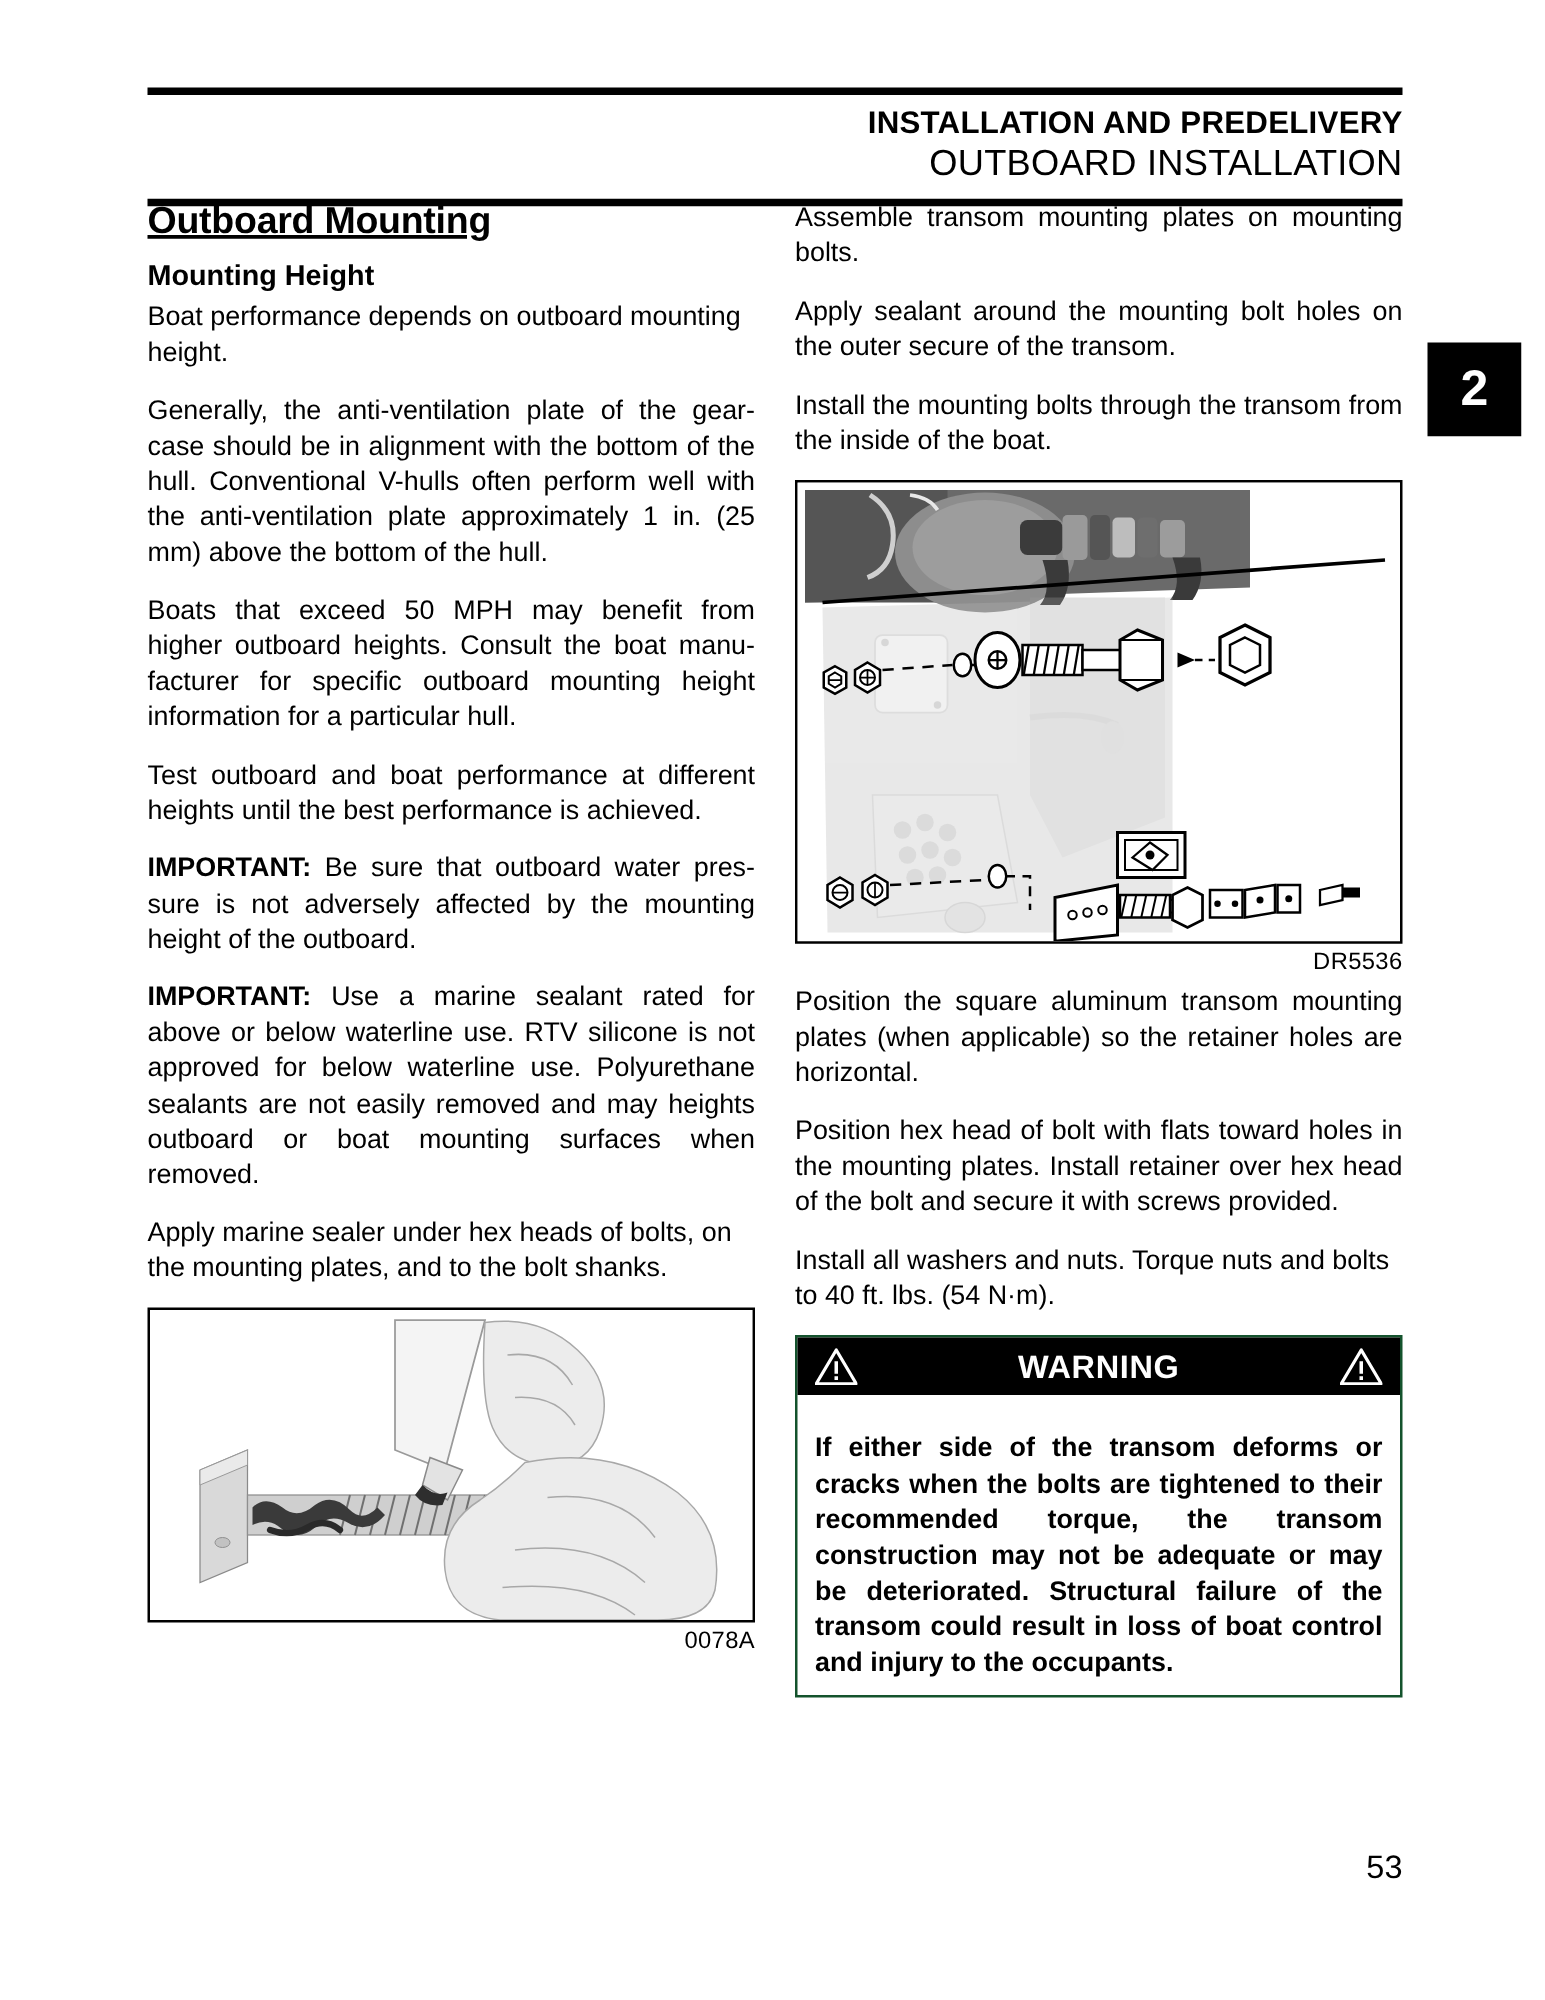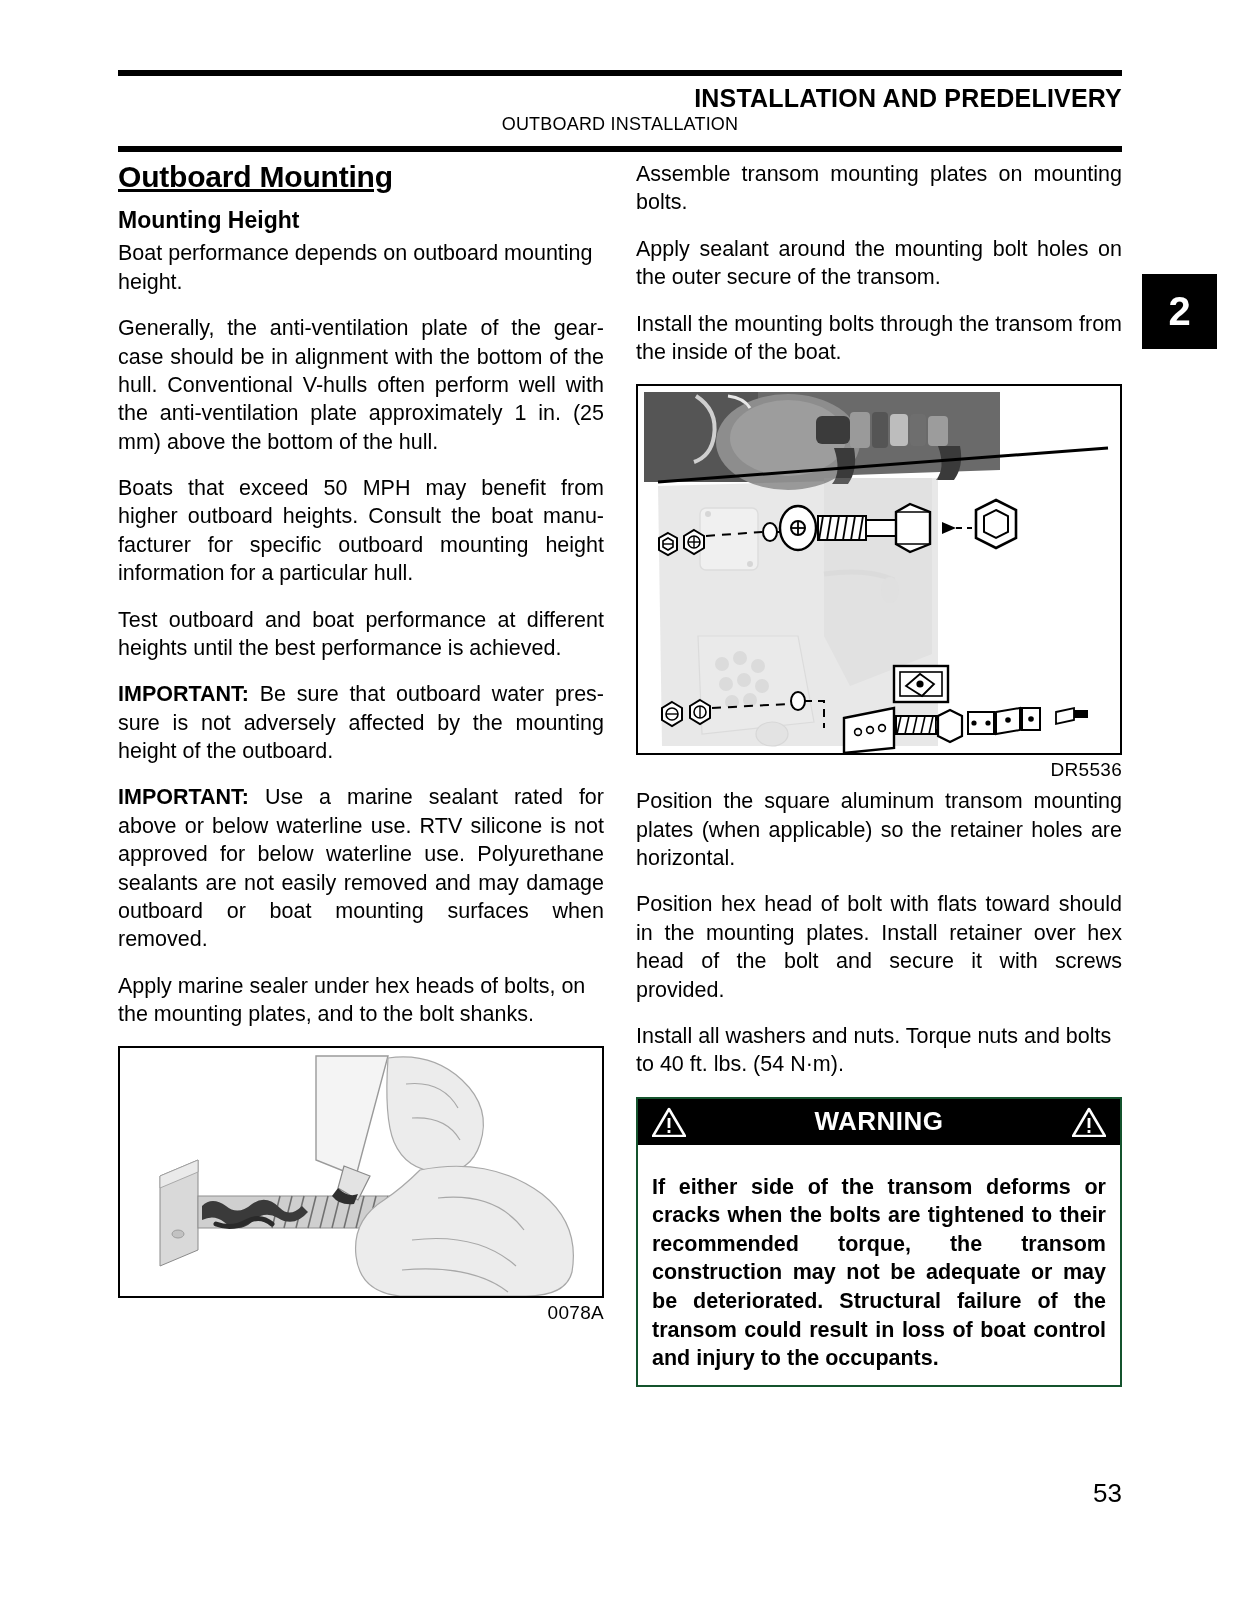--- a/index.html
+++ b/index.html
@@ -35,25 +35,24 @@
     text-align: right;
     padding: 8px 0 6px 0;
   }
   .header-line1 {
     font-size: 25px;
     font-weight: bold;
     letter-spacing: 0.2px;
     line-height: 1.18;
   }
   .header-line2 {
-    font-size: 18px;
+    font-size: 29px;
     font-weight: normal;
     letter-spacing: 0.2px;
     line-height: 1.18;
-    text-align: center;
   }
   .rule-thick-bottom {
     height: 6px;
     background: #000000;
     width: 100%;
     margin-top: 5px;
   }
 
   
   .chapter-tab {
@@ -188,21 +187,21 @@
 
     <h2 class="sub-title">Mounting Height</h2>
 
     <p class="body nojust">Boat performance depends on outboard mounting height.</p>
     <p class="body">Generally, the anti-ventilation plate of the gear-case should be in alignment with the bottom of the hull. Conventional V-hulls often perform well with the anti-ventilation plate approximately 1 in. (25 mm) above the bottom of the hull.</p>
     <p class="body">Boats that exceed 50 MPH may benefit from higher outboard heights. Consult the boat manu-facturer for specific outboard mounting height information for a particular hull.</p>
     <p class="body">Test outboard and boat performance at different heights until the best performance is achieved.</p>
 
     <p class="body"><span class="lead">IMPORTANT:</span><span> Be sure that outboard water pres-sure is not adversely affected by the mounting height of the outboard.</span></p>
 
-    <p class="body"><span class="lead">IMPORTANT:</span><span> Use a marine sealant rated for above or below waterline use. RTV silicone is not approved for below waterline use. Polyurethane sealants are not easily removed and may damage outboard or boat mounting surfaces when removed.</span></p>
+    <p class="body"><span class="lead">IMPORTANT:</span><span> Use a marine sealant rated for above or below waterline use. RTV silicone is not approved for below waterline use. Polyurethane sealants are not easily removed and may heights outboard or boat mounting surfaces when removed.</span></p>
 
     <p class="body nojust">Apply marine sealer under hex heads of bolts, on the mounting plates, and to the bolt shanks.</p>
 
     <div class="figure">
       <div class="figure-frame" style="height:248px;">
         <svg class="art" viewBox="0 0 482 248" preserveAspectRatio="none">
           <rect x="0" y="0" width="482" height="248" fill="#ffffff"></rect>
 
           <polygon points="40,128 78,112 78,202 40,218" fill="#d9d9d9" stroke="#8a8a8a" stroke-width="1"></polygon>
           <polygon points="40,128 78,112 78,124 40,140" fill="#eaeaea" stroke="#9a9a9a" stroke-width="0.8"></polygon>
@@ -405,21 +404,21 @@
           <g transform="translate(418,326)">
             <polygon points="0,0 18,-4 18,8 0,12" fill="#ffffff" stroke="#000000" stroke-width="1.8"></polygon>
             <path d="M18,-2 l14,0 0,8 -14,0 z" fill="#000000"></path>
           </g>
         </svg>
       </div>
       <div class="figure-caption">DR5536</div>
     </div>
 
     <p class="body">Position the square aluminum transom mounting plates (when applicable) so the retainer holes are horizontal.</p>
-    <p class="body">Position hex head of bolt with flats toward should in the mounting plates. Install retainer over hex head of the bolt and secure it with screws provided.</p>
+    <p class="body">Position hex head of bolt with flats toward holes in the mounting plates. Install retainer over hex head of the bolt and secure it with screws provided.</p>
     <p class="body nojust">Install all washers and nuts. Torque nuts and bolts to 40 ft. lbs. (54 N·m).</p>
 
     <div class="warning-box">
       <div class="warning-head">
         <svg class="warn-tri" viewBox="0 0 34 30">
           <polygon points="17,2 33,29 1,29" fill="none" stroke="#ffffff" stroke-width="2.6" stroke-linejoin="round"></polygon>
           <rect x="15.6" y="11" width="2.8" height="10" fill="#ffffff"></rect>
           <rect x="15.6" y="23" width="2.8" height="3" fill="#ffffff"></rect>
         </svg>
         <div class="warning-title">WARNING</div>

